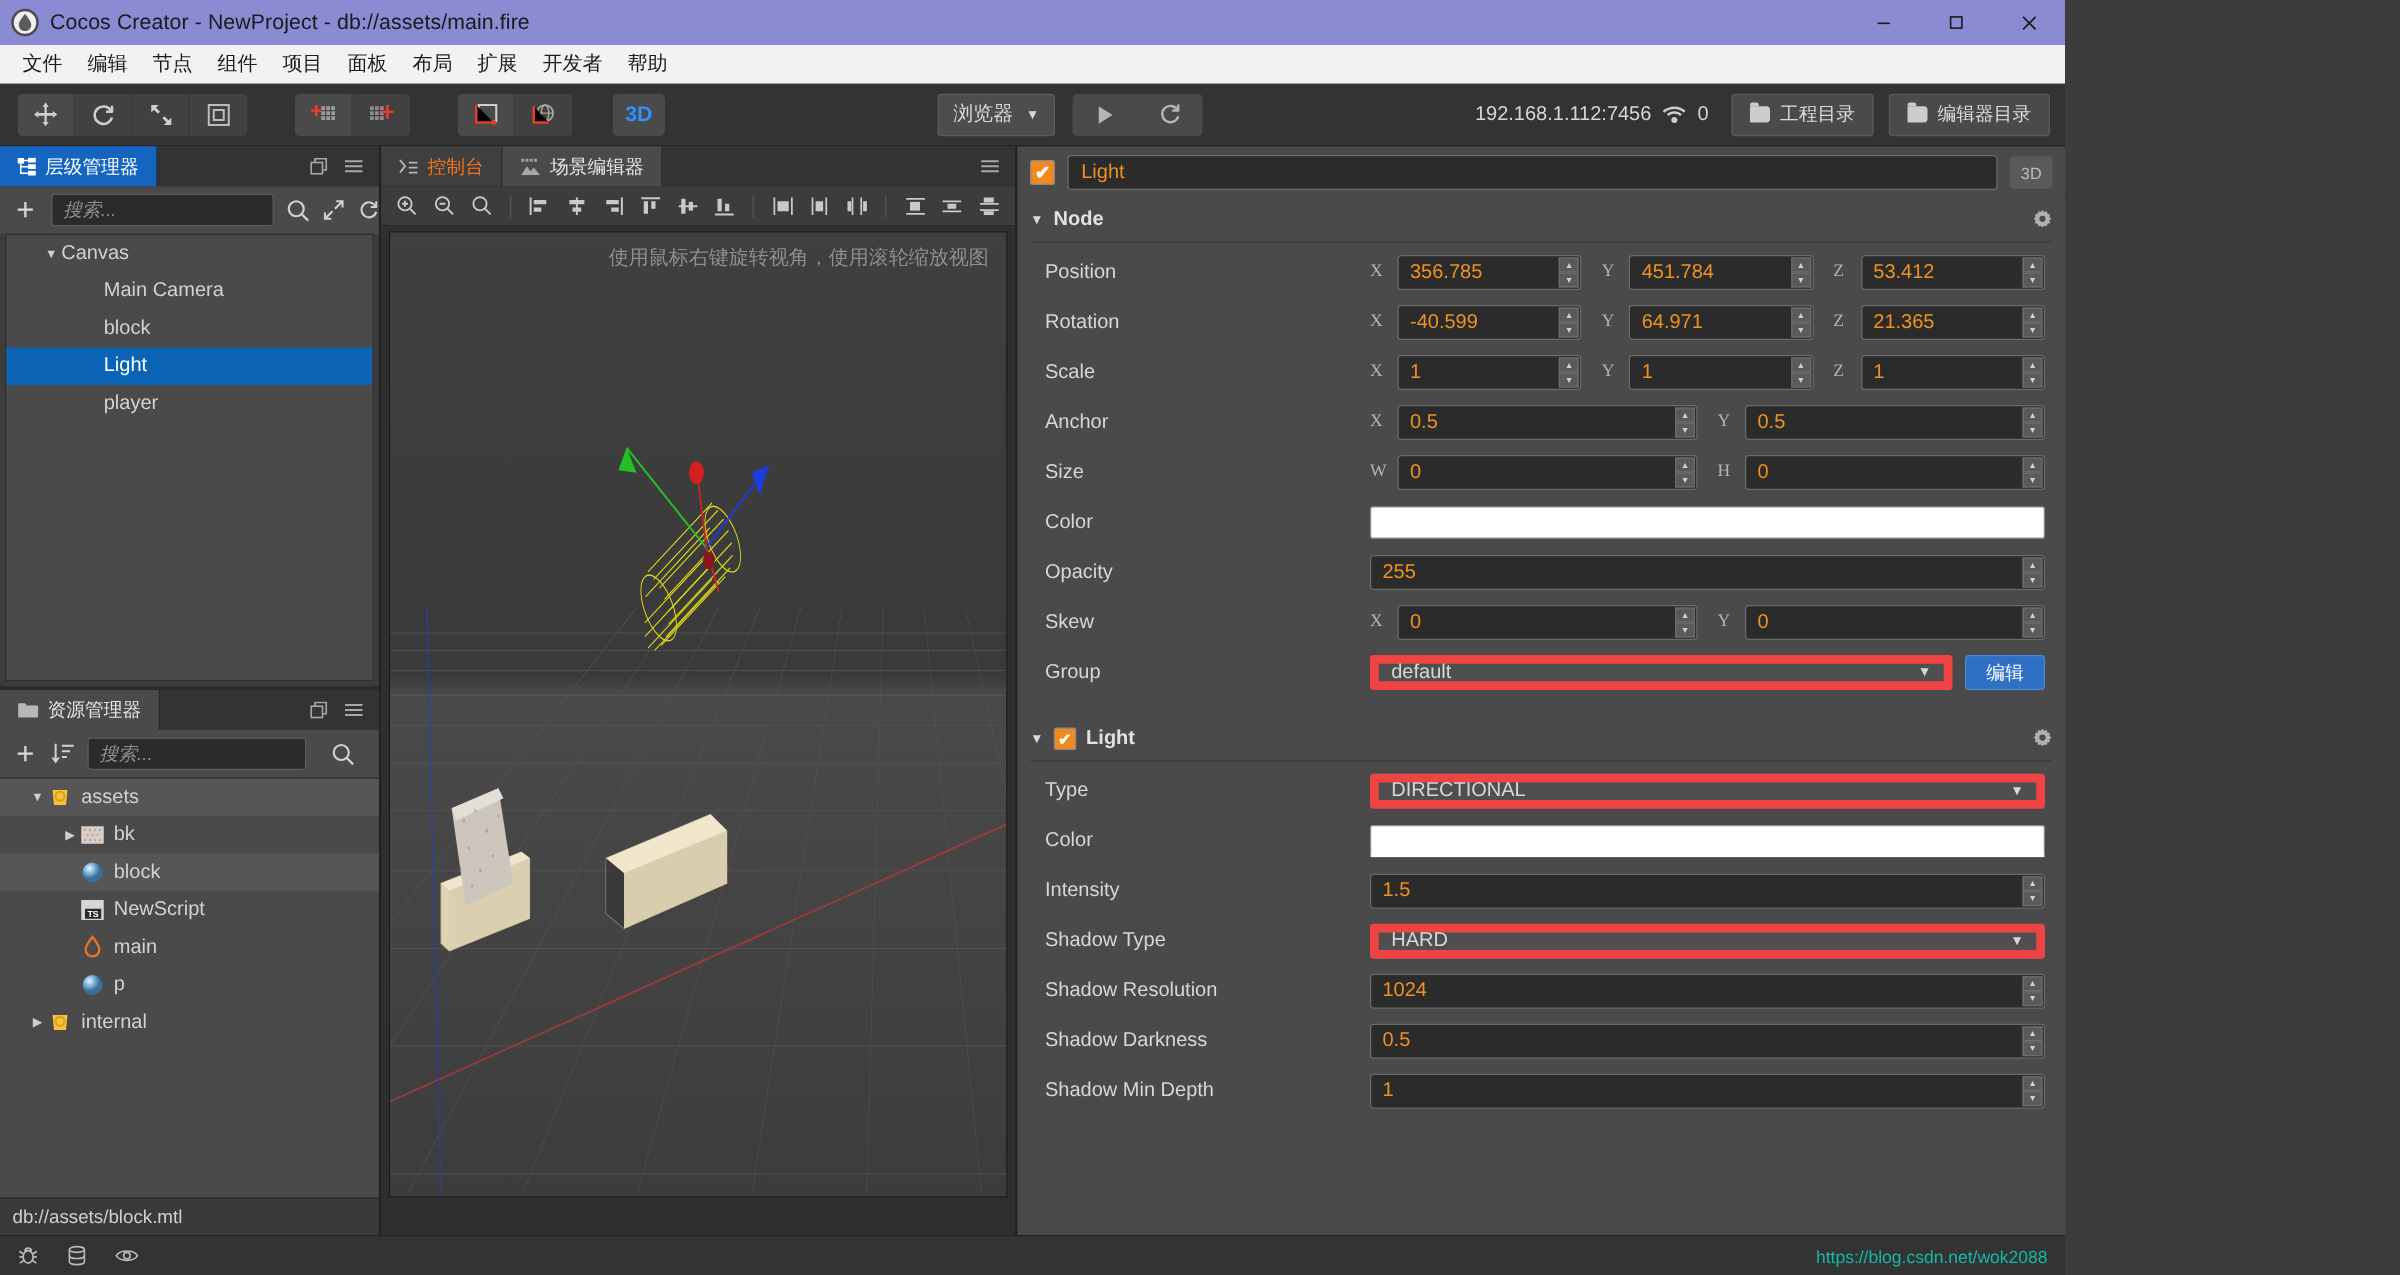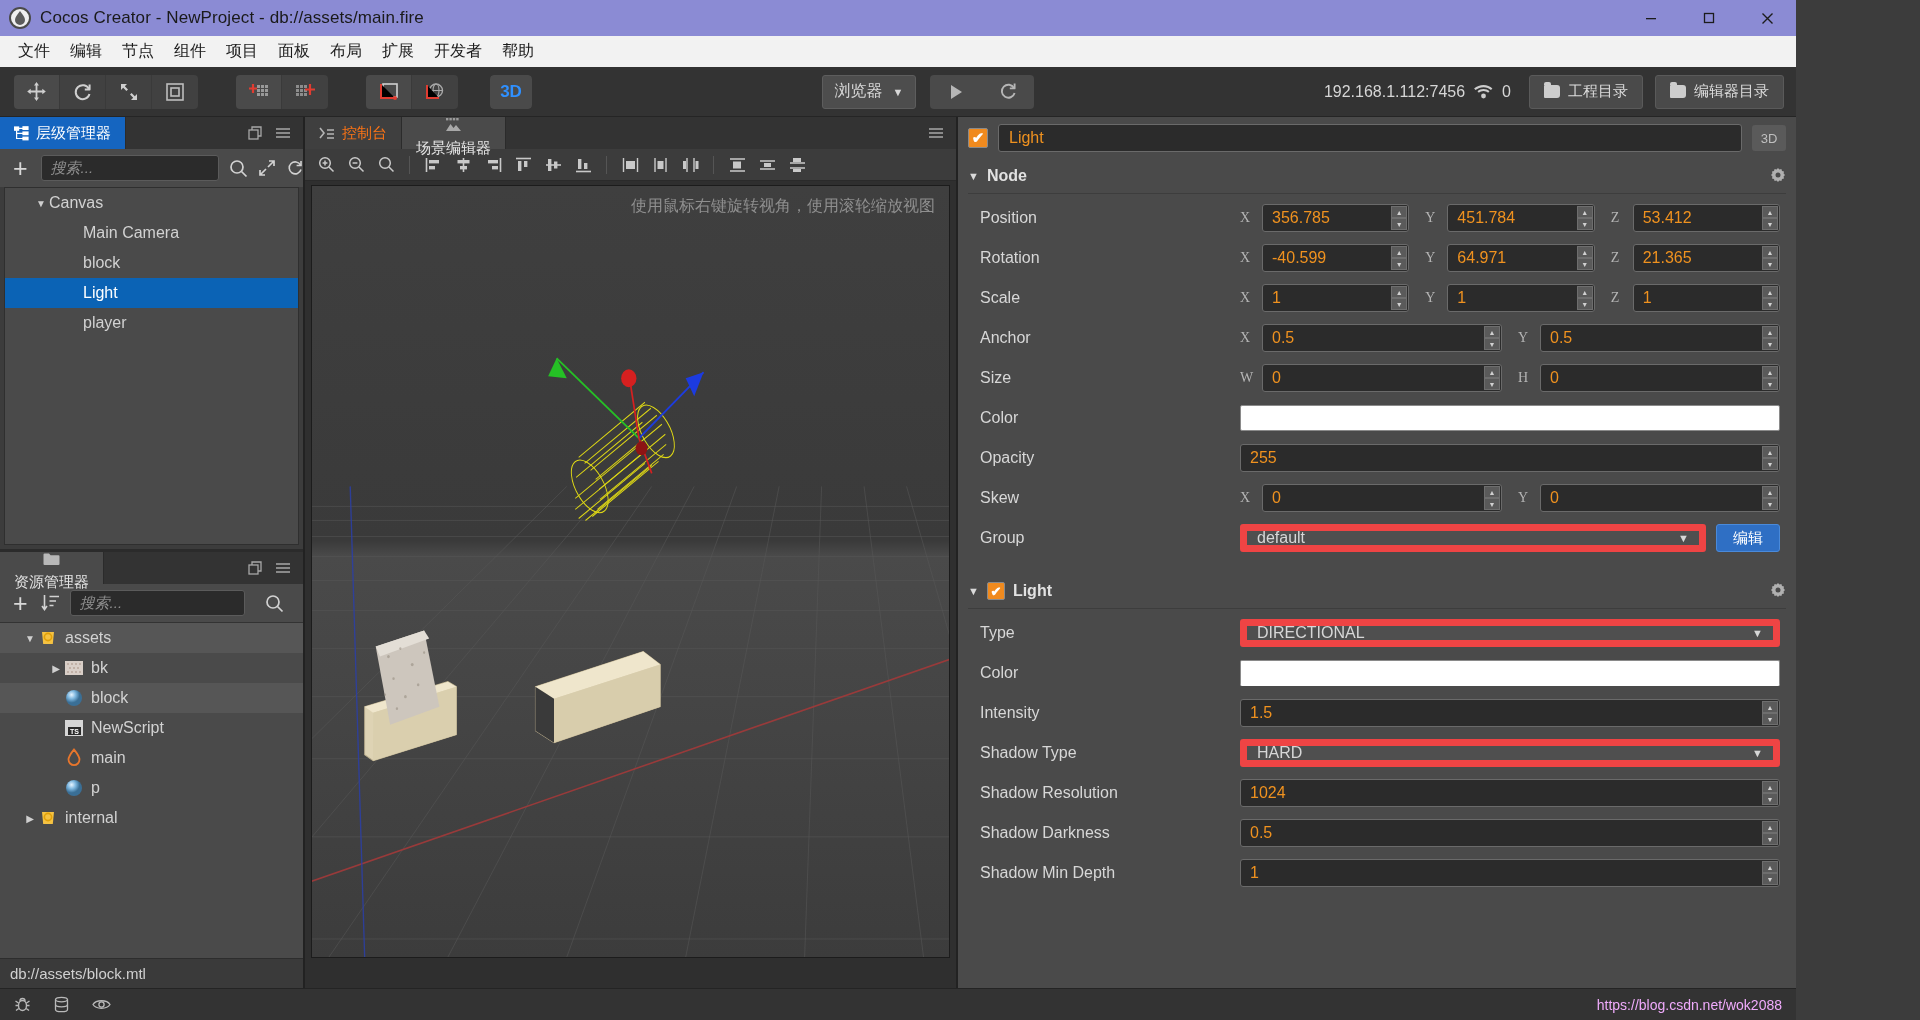--- a/index.html
+++ b/index.html
@@ -3,21 +3,21 @@
 <meta charset="utf-8">
 <style>
   * { box-sizing: border-box; margin:0; padding:0; }
   html,body { width:1920px; height:1020px; overflow:hidden; }
   body {
     font-family: "Liberation Sans", sans-serif;
     background:#3c3c3c; color:#cfcfcf;
     font-size:16px;
     -webkit-font-smoothing: antialiased;
   }
-  .app { width:1796px; height:1020px; display:flex; flex-direction:column; position:relative; }
+  .app { width:1652px; height:1020px; display:flex; flex-direction:column; position:relative; }
 
   
   .titlebar {
     height:36px; background:#8b8bd4; display:flex; align-items:center;
     flex:0 0 36px;
   }
   .titlebar .logo {
     width:22px;height:22px;margin-left:9px;margin-right:9px;border-radius:50%;
     background:#efefef; border:2px solid #4a4a4a; display:flex;align-items:center;justify-content:center;
   }
@@ -67,21 +67,21 @@
 
   
   .body { flex:1; display:flex; min-height:0; background:#2b2b2b; }
 
   
   .panel-tabs { height:32px; background:#333; display:flex; align-items:stretch; position:relative; flex:0 0 32px; }
   .ptab {
     display:flex;align-items:center;gap:7px;padding:0 14px;font-size:15px;color:#f97316;
     background:#3f3f3f; cursor:pointer; border-right:1px solid #2b2b2b;
   }
-  .ptab.active { background:#4a4a4a; color:#e4e4e4;flex-direction:column; }
+  .ptab.active { background:#4a4a4a; color:#e4e4e4; }
   .ptab.blue { background:#1565c0; color:#fff; }
   .ptab-icons { margin-left:auto; display:flex; align-items:center; gap:12px; padding:0 12px; color:#9a9a9a; }
 
   
   .leftcol { width:305px; flex:0 0 305px; display:flex; flex-direction:column; background:#3c3c3c; border-right:2px solid #222; }
   .hierarchy { height:432px; flex:0 0 432px; display:flex; flex-direction:column; background:#3c3c3c; }
   .assets { flex:1; display:flex; flex-direction:column; background:#3c3c3c; border-top:3px solid #2b2b2b; }
 
   .searchrow { height:38px; display:flex; align-items:center; gap:10px; padding:0 10px; background:#4a4a4a; }
   .icobtn { color:#d2d2d2; cursor:pointer; display:flex;align-items:center;justify-content:center; }
@@ -138,21 +138,21 @@
     display:flex; align-items:center; padding:0 10px; color:#d7d7d7; font-size:16px; cursor:pointer;
   }
   .selectfield .caret { margin-left:auto; font-size:11px; }
   .editbtn { margin-left:10px; height:28px; padding:0 16px; background:#2f6fc4; border:1px solid #4a8ada; border-radius:3px;
     color:#fff; font-size:15px; display:flex;align-items:center;justify-content:center; cursor:pointer; flex:0 0 auto;}
   .gap2 { width:16px; flex:0 0 16px; }
 
   
   .bottombar { height:32px; flex:0 0 32px; background:#333; display:flex; align-items:center; padding:0 14px; gap:22px; border-top:1px solid #242424;}
   .bottombar .bi { color:#b9b9b9; cursor:pointer; display:flex;align-items:center;}
-  .bwatermark { margin-left:auto; color:#f0abfc; font-size:14px; }
+  .bwatermark { margin-left:auto; color:#14b8a6; font-size:14px; }
 
   svg { display:block; }
 </style>
 </head>
 <body>
 
 <div class="app">
 
   <div class="titlebar">
     <div class="logo">

